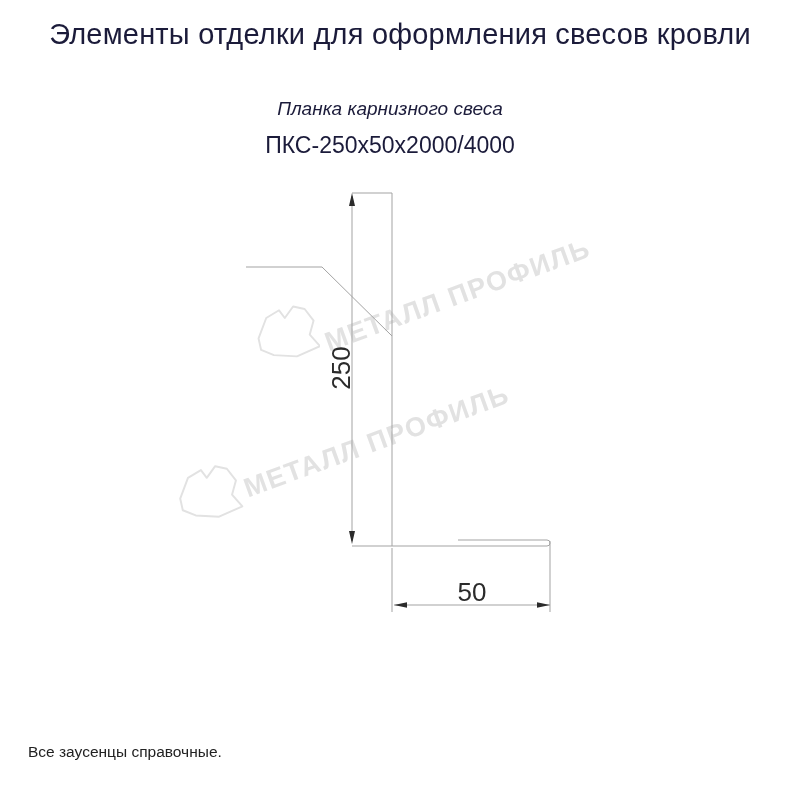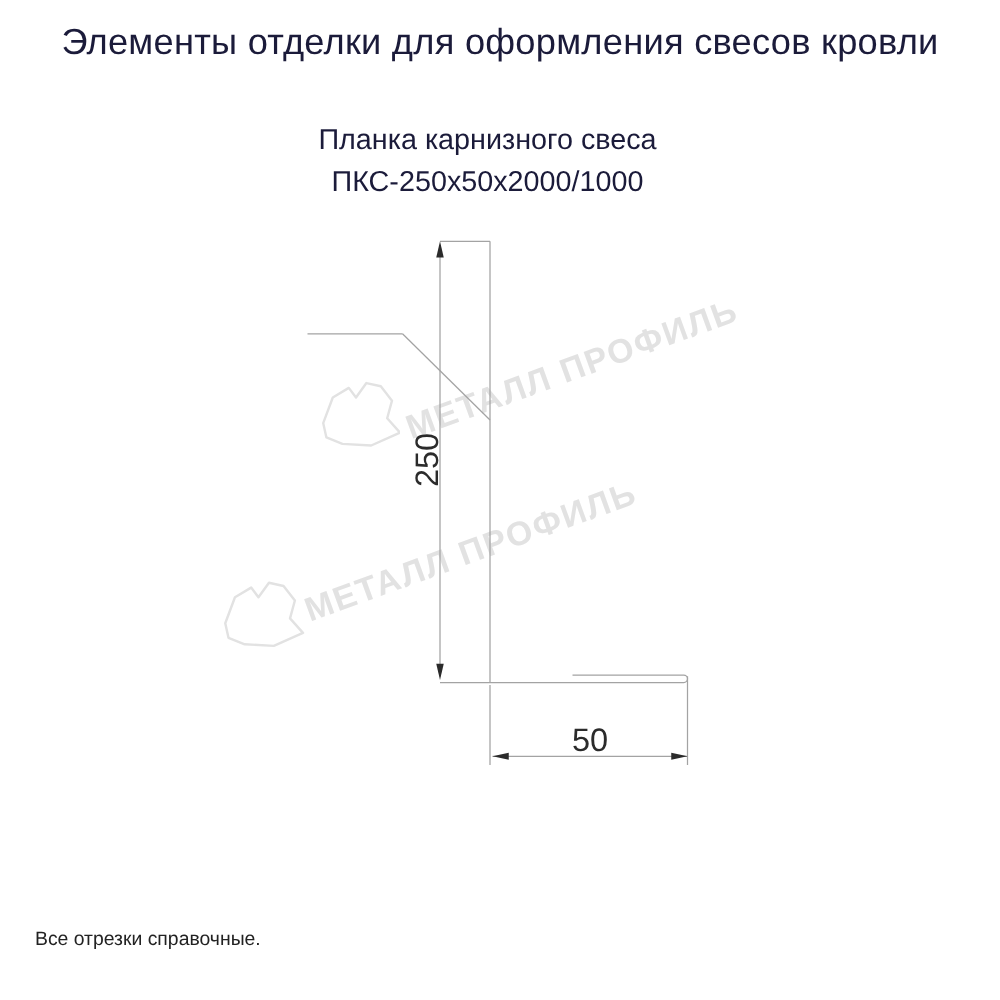--- a/index.html
+++ b/index.html
@@ -12,21 +12,21 @@
   .page{
     position:relative;width:800px;height:800px;background:#ffffff;overflow:hidden;
     font-family:"Liberation Sans","DejaVu Sans",sans-serif;color:#222;
   }
   .page-title{
     position:absolute;top:18px;left:0;width:800px;text-align:center;
     font-size:29px;font-weight:400;color:var(--heading);letter-spacing:0.2px;
   }
   .product-name{
     position:absolute;top:98px;left:0;width:780px;text-align:center;
-    font-size:23px;font-weight:400;color:var(--heading);
+    font-size:19px;font-weight:400;color:var(--heading);font-style:italic;
   }
   .product-model{
     position:absolute;top:132px;left:0;width:780px;text-align:center;
     font-size:23px;font-weight:400;color:var(--heading);
   }
   .watermark{position:absolute;z-index:1;}
   .wm-text{
     position:absolute;white-space:nowrap;font-weight:bold;font-size:27px;
     letter-spacing:1.5px;color:var(--watermark);
     transform:rotate(-20deg);transform-origin:0 50%;
@@ -46,21 +46,21 @@
     font-size:15.5px;line-height:19px;color:#222;
   }
 </style>
 </head>
 <body>
 
 <div class="page">
 
   <div class="page-title">Элементы отделки для оформления свесов кровли</div>
   <div class="product-name">Планка карнизного свеса</div>
-  <div class="product-model">ПКС-250х50х2000/1000</div>
+  <div class="product-model">ПКС-250х50х2000/4000</div>
 
   <div class="watermark">
     <svg class="wm-logo" style="left:256px;top:301px;" width="64" height="57" viewBox="0 0 100 88">
       <polygon points="4,58 16,26 36,14 45,26 58,8 76,12 90,30 84,52 100,70 64,86 28,84 8,76"></polygon>
     </svg>
     <span class="wm-text" style="left:326px;top:328px;">МЕТАЛЛ ПРОФИЛЬ</span>
   </div>
 
   <div class="watermark">
     <svg class="wm-logo" style="left:176px;top:461px;" width="68" height="57" viewBox="0 0 100 88">
@@ -87,16 +87,16 @@
     <polygon class="cad-arrow" points="394,605 407,602.2 407,607.8"></polygon>
     <polygon class="cad-arrow" points="550,605 537,602.2 537,607.8"></polygon>
     <text class="cad-text" x="472" y="601" text-anchor="middle">50</text>
 
     <line class="cad-line" x1="246" y1="267" x2="322" y2="267"></line>
     <line class="cad-line" x1="322" y1="267" x2="392" y2="336"></line>
   </svg>
 
 
   <div class="footnotes">
-    <div>Все отрезки справочные.</div>
+    <div>Все заусенцы справочные.</div>
   </div>
 
 </div>
 
 </body></html>

